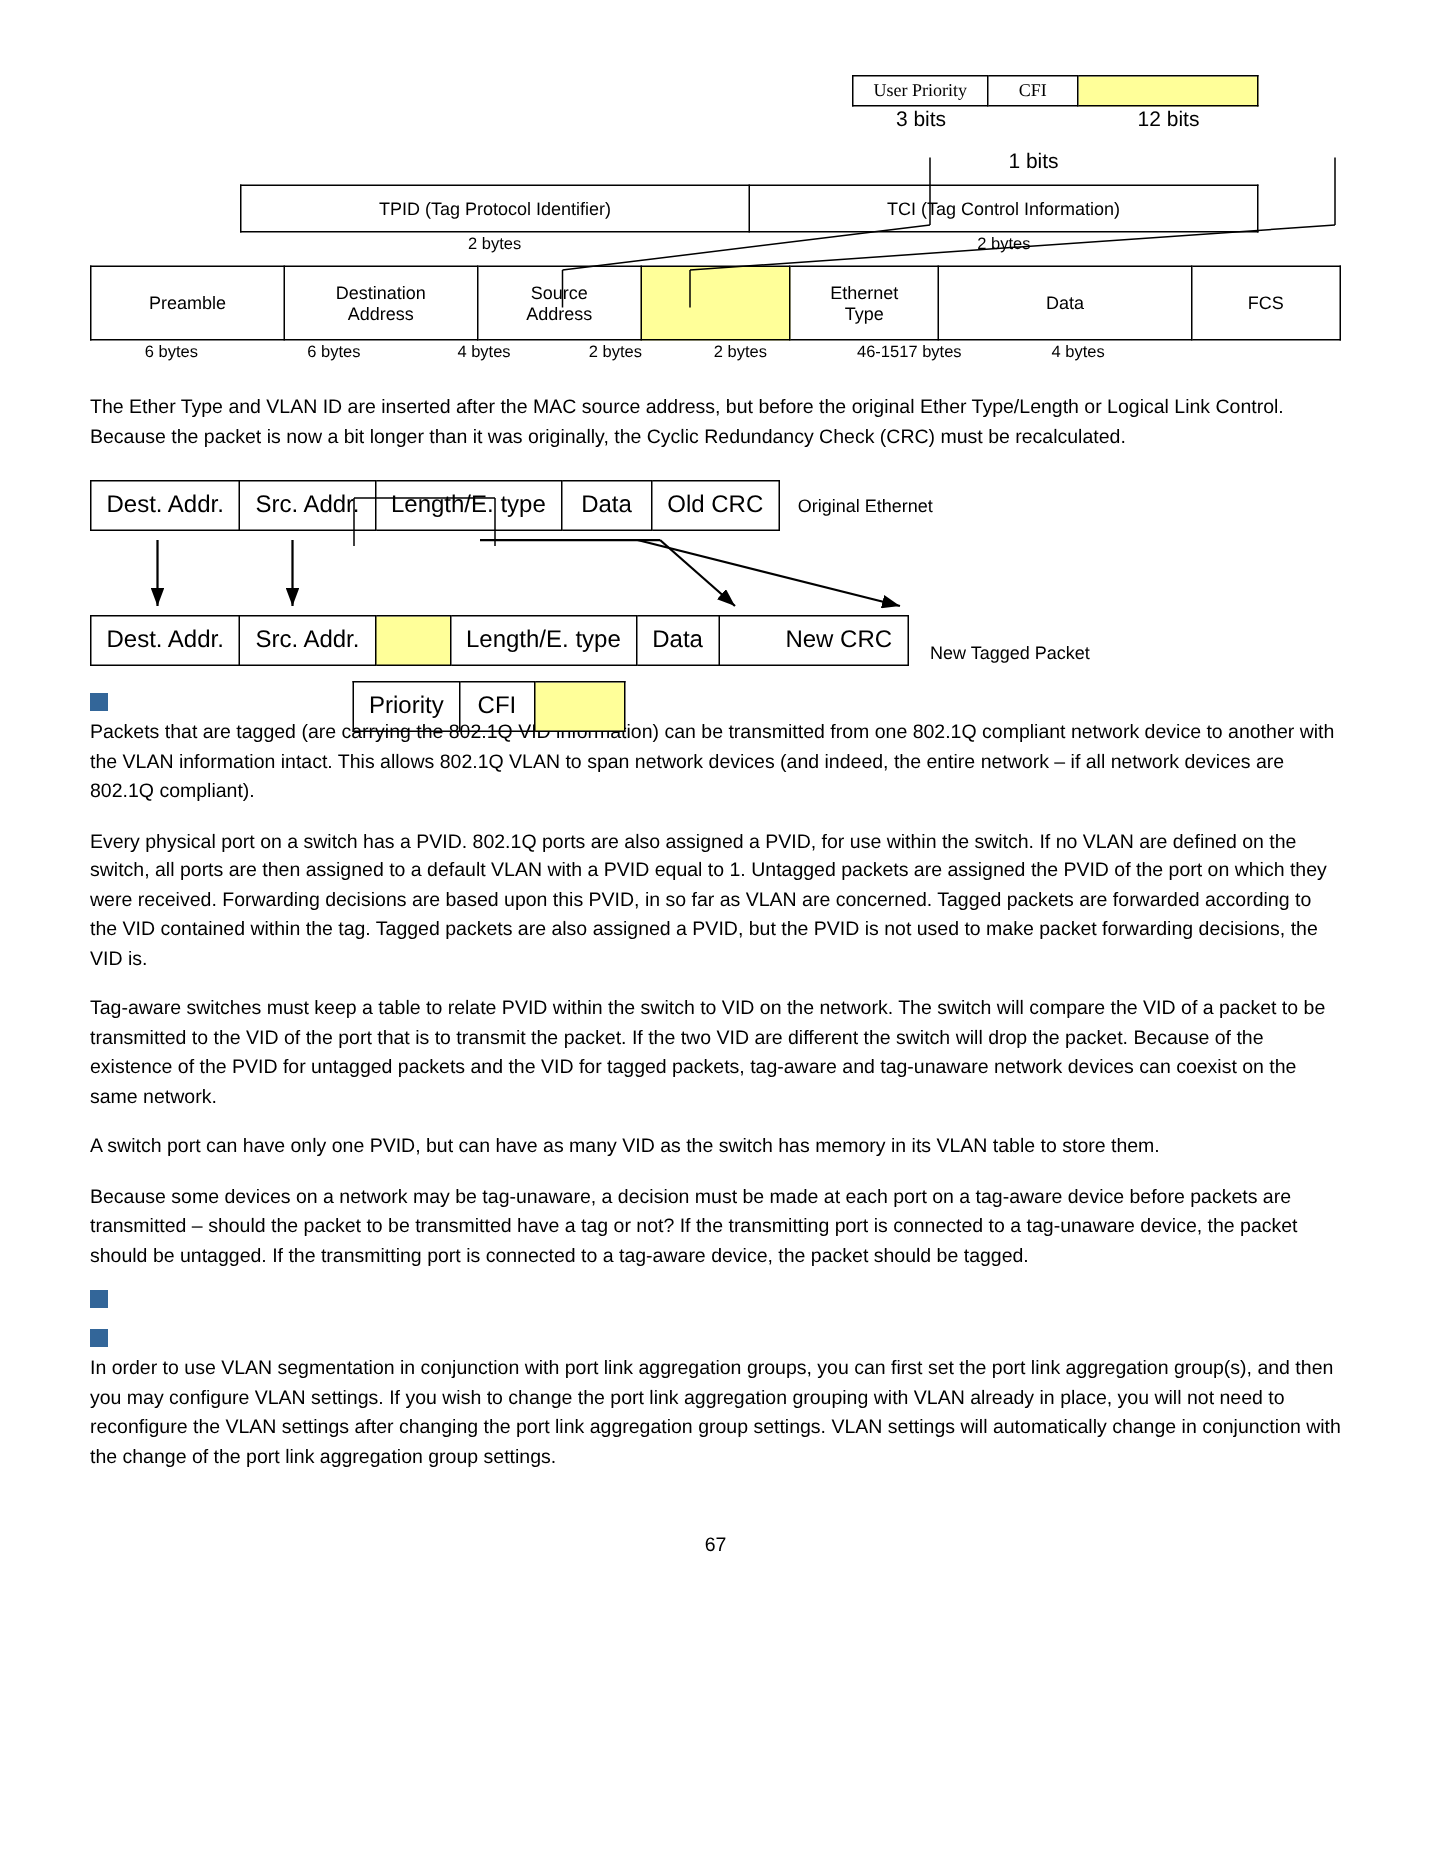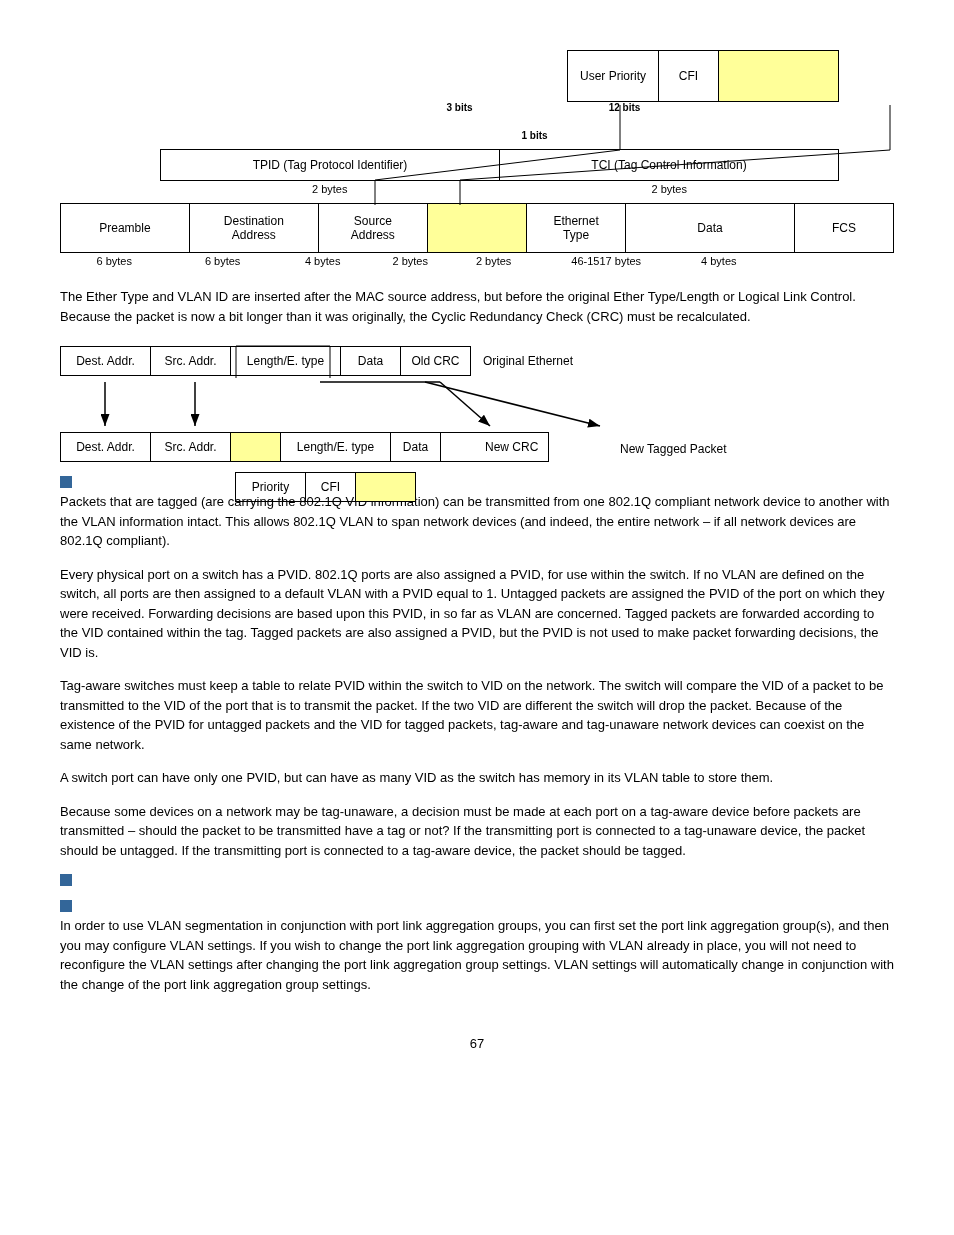--- a/index.html
+++ b/index.html
@@ -28,31 +28,31 @@
       margin-left: 200px;
     }
 
     .upper-bits-table {
       border-collapse: collapse;
     }
     .upper-bits-table td {
       border: 1px solid #000;
       text-align: center;
       font-size: 12px;
-      padding: 18px 12px;
+      padding: 2px 12px;
+      font-family: Liberation Serif, serif;
     }
     .upper-bits-table td.yellow { background: #ffff99; width: 90px; }
 
     .upper-labels {
       display: flex;
-      justify-content: center;
+      justify-content: flex-end;
       padding-right: 55px;
       margin-left: 200px;
-      font-size: 10px;
-      font-weight: bold;
+      font-size: 14px;
     }
     .upper-labels span { display: inline-block; text-align: center; }
     .mid-table {
       border-collapse: collapse;
       width: 100%;
     }
     .mid-table td {
       border: 1px solid #000;
       text-align: center;
       font-size: 12px;
@@ -101,21 +101,21 @@
       align-items: center;
       margin-bottom: 6px;
     }
 
     .diag2-table {
       border-collapse: collapse;
     }
     .diag2-table td {
       border: 1px solid #000;
       text-align: center;
-      font-size: 12px;
+      font-size: 16px;
       padding: 7px 10px;
       white-space: nowrap;
     }
     .diag2-table td.yellow { background: #ffff99; min-width: 50px; }
 
     .diag2-label {
       margin-left: 12px;
       font-size: 12px;
     }
 

